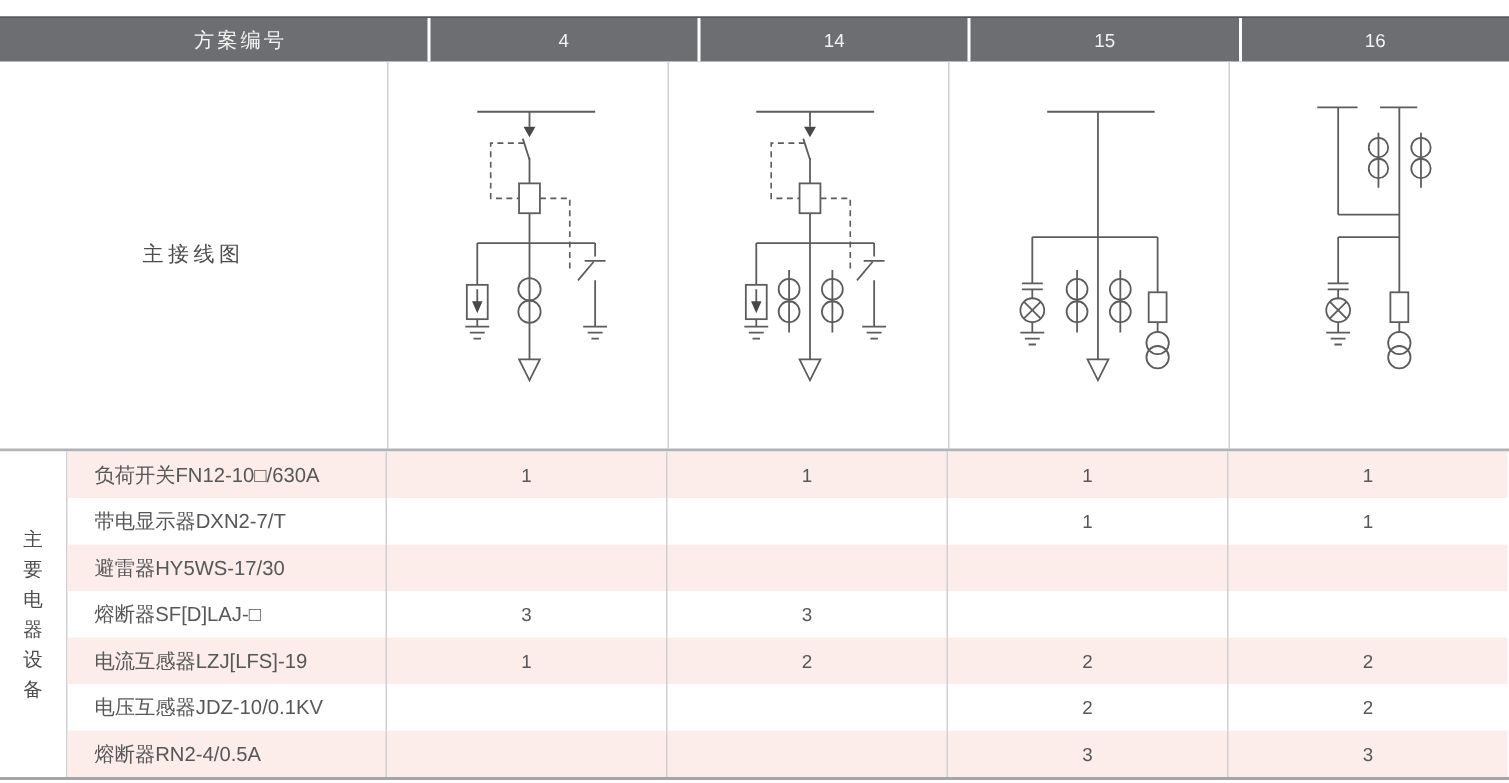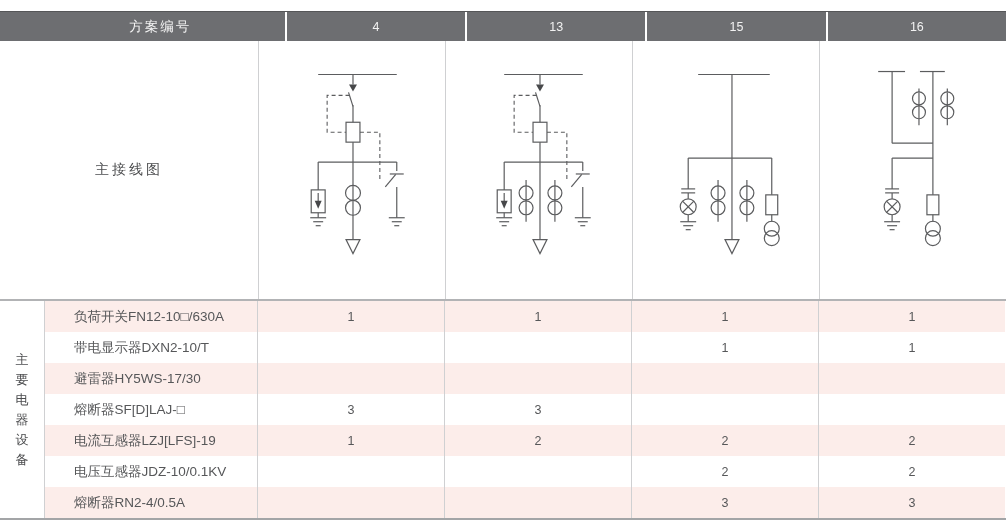--- a/index.html
+++ b/index.html
@@ -25,40 +25,40 @@
   
   .equip-section { position:absolute; top:299px; left:0; width:1006px;
                    border-top:2px solid #b2b3b5; border-bottom:2px solid #a3a5a7; display:flex; }
   .group-label-col { width:45px; border-right:1px solid #cfd0d2; display:flex;
                      align-items:center; justify-content:center; background:#fff; }
   .group-label-col .vchar { display:block; font-size:13px; line-height:20px;
                             text-align:center; color:#4c4d4f; }
   .equip-rows { width:960px; display:flex; flex-direction:column; }
   .equip-row { height:31px; display:flex; align-items:stretch; }
   .equip-row.stripe { background:#fcedea; }
-  .name-cell { width:212px; display:flex; align-items:center; padding-left:29px;
+  .name-cell { width:212px; display:flex; align-items:center; padding-left:18px;
                font-size:13.5px; color:#565759; }
   .val-cell { width:187px; border-left:1px solid #cfd0d2; display:flex;
               align-items:center; justify-content:center; font-size:12.5px; color:#565759; }
 
   
   .wire { stroke:#5b5c5e; stroke-width:1.2; fill:none; }
   .wire-d { stroke:#5b5c5e; stroke-width:1.1; fill:none; stroke-dasharray:4 3; }
   .solid { fill:#47484a; stroke:none; }
   .open { fill:#ffffff; stroke:#5b5c5e; stroke-width:1.2; }
 </style>
 </head>
 <body>
 
 <div id="spec-table">
 
   <div class="header-row">
     <div class="header-label">方案编号</div>
     <div class="header-cell">4</div>
-    <div class="header-cell">13</div>
+    <div class="header-cell">14</div>
     <div class="header-cell">15</div>
     <div class="header-cell">16</div>
   </div>
 
   <div class="diagram-row">
     <div class="diagram-label-cell">主接线图</div>
 
     <div class="diagram-cell">
       <svg width="186" height="258" viewBox="0 0 187 258">
         <line class="wire" x1="59.5" y1="33" x2="138.5" y2="33"></line>
@@ -252,21 +252,21 @@
 
       <div class="equip-row stripe">
         <div class="name-cell">负荷开关FN12-10□/630A</div>
         <div class="val-cell">1</div>
         <div class="val-cell">1</div>
         <div class="val-cell">1</div>
         <div class="val-cell">1</div>
       </div>
 
       <div class="equip-row">
-        <div class="name-cell">带电显示器DXN2-10/T</div>
+        <div class="name-cell">带电显示器DXN2-7/T</div>
         <div class="val-cell"></div>
         <div class="val-cell"></div>
         <div class="val-cell">1</div>
         <div class="val-cell">1</div>
       </div>
 
       <div class="equip-row stripe">
         <div class="name-cell">避雷器HY5WS-17/30</div>
         <div class="val-cell"></div>
         <div class="val-cell"></div>

